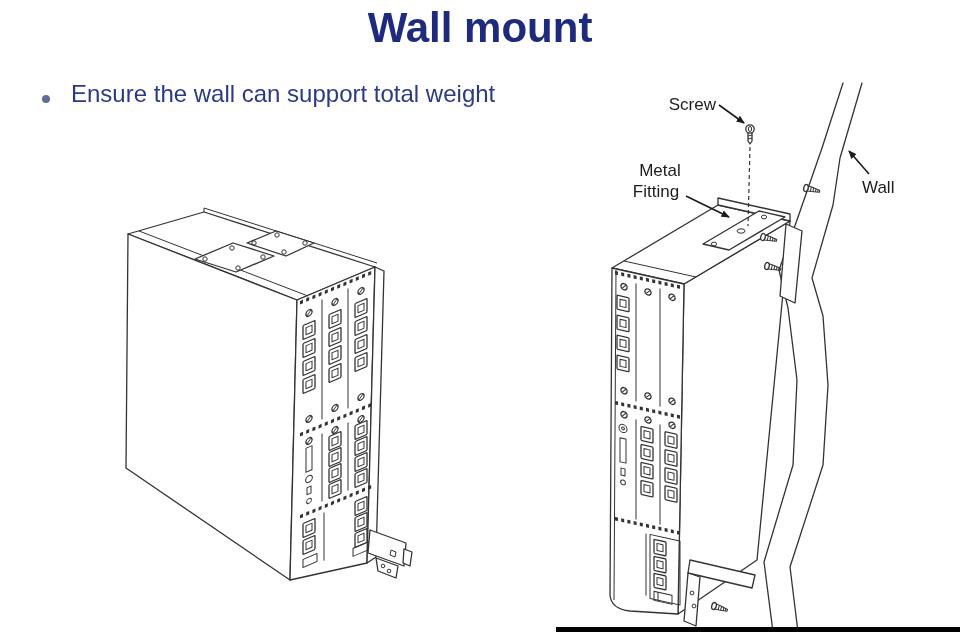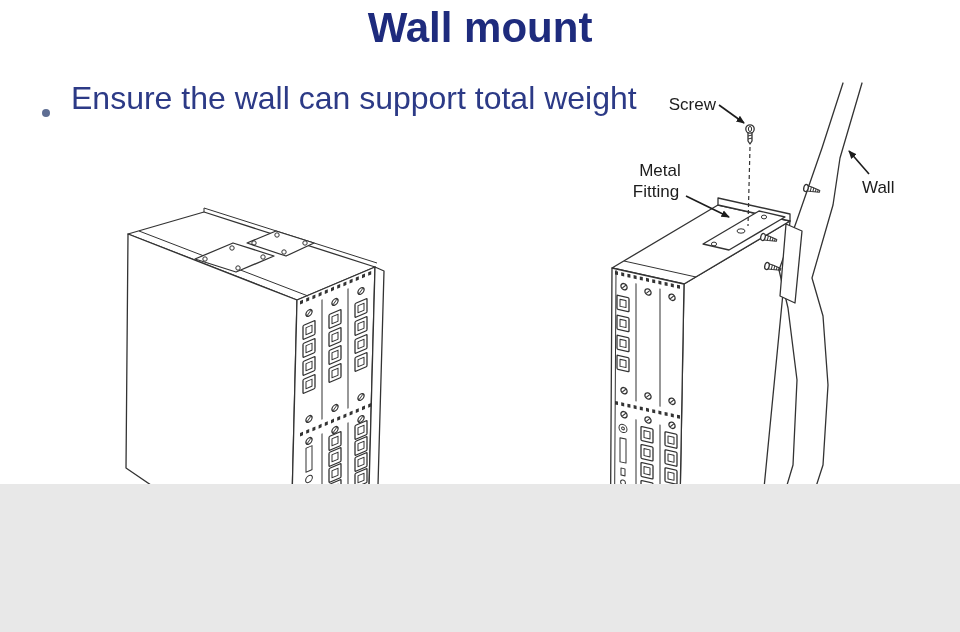--- a/index.html
+++ b/index.html
@@ -1,28 +1,28 @@
 <!DOCTYPE html>
 <html style="--background_color: #ffffff; --title_color: #1e2b7d; --bullet_text_color: #2c3a86; --bullet_dot_color: #5e6e93; --line_color: #333333; --label_color: #1c1c1c; --bar_color: #000000;"><head>
 <meta charset="utf-8">
 <style>
   html,body{margin:0;padding:0;background:#e8e8e8;}
   .slide{
-    position:relative;width:960px;height:484px;overflow:hidden;
+    position:relative;width:960px;height:632px;overflow:hidden;
     background:var(--background_color,#ffffff);
     font-family:"Liberation Sans",sans-serif;
   }
   .title{
     position:absolute;top:4px;left:0;width:100%;margin:0;
     text-align:center;font-size:42px;font-weight:bold;
     color:var(--title_color,#1e2b7d);letter-spacing:0;
   }
   .bullet{
-    position:absolute;top:80px;left:42px;display:flex;align-items:flex-end;
-    font-size:32px;color:var(--bullet_text_color,#2c3a86);
+    position:absolute;top:80px;left:42px;display:flex;align-items:center;
+    font-size:24px;color:var(--bullet_text_color,#2c3a86);
   }
   .bullet .dot{
     width:8px;height:8px;border-radius:50%;flex:0 0 auto;
     background:var(--bullet_dot_color,#5e6e93);margin:10px 21px 0 0;
   }
   svg.canvas{position:absolute;left:0;top:0;}
   .ln{stroke:var(--line_color,#333);fill:none;stroke-width:1.3;stroke-linejoin:round;stroke-linecap:round;}
   .fw{stroke:var(--line_color,#333);fill:#ffffff;stroke-width:1.3;stroke-linejoin:round;}
   .thin{stroke:var(--line_color,#333);fill:none;stroke-width:1;stroke-linejoin:round;}
   .dots{stroke:var(--line_color,#333);stroke-width:3.5;stroke-dasharray:3 3.2;fill:none;}

